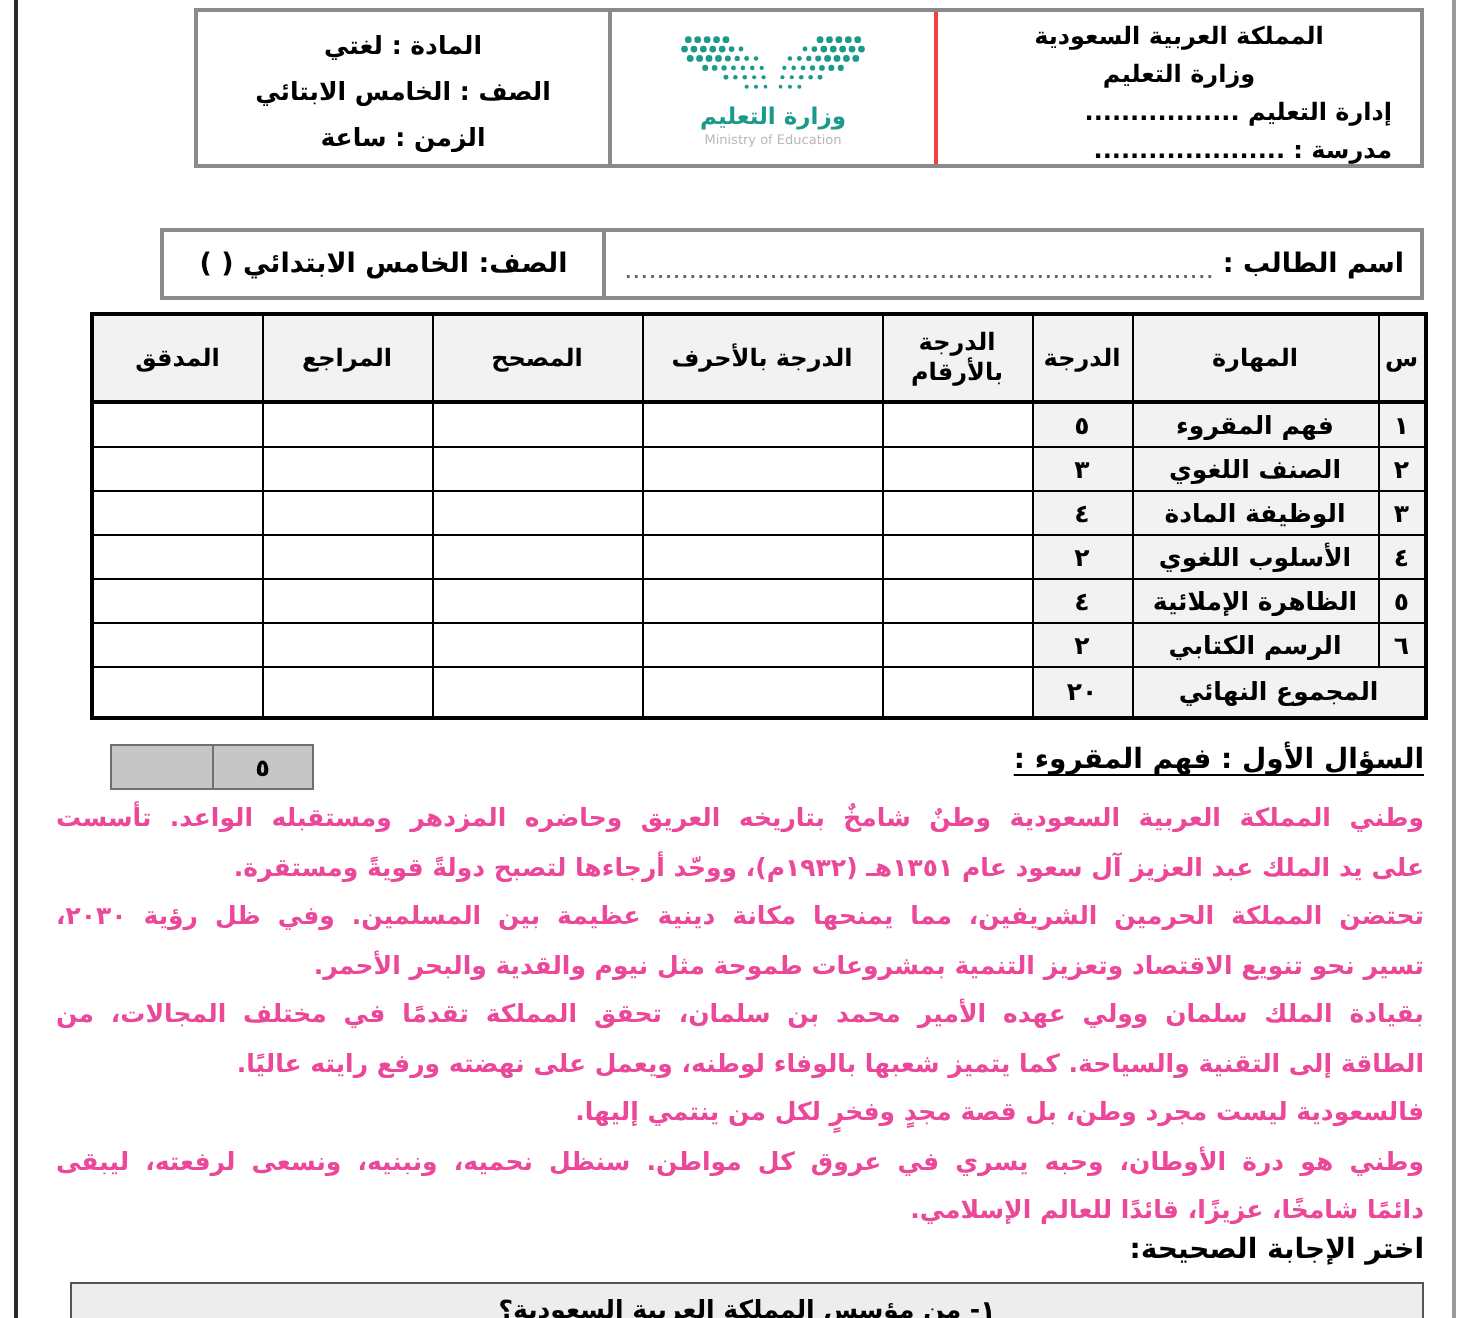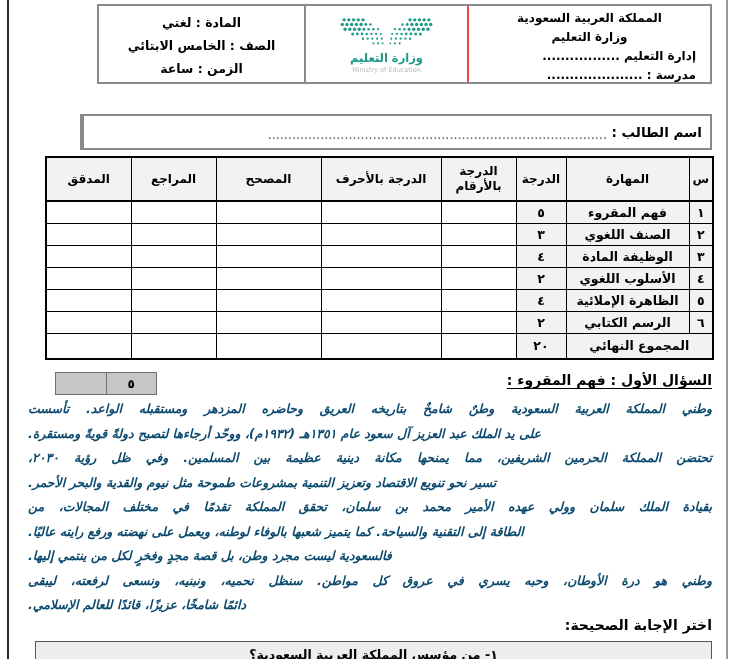--- a/index.html
+++ b/index.html
@@ -63,24 +63,24 @@
   .q1-heading span { text-decoration:underline; text-underline-offset:3px; }
   .score-box {
     position:absolute; top:372px; left:55px; width:102px; height:23px;
     display:flex; direction:ltr; border:1.5px solid #6f6f6f; background:#c6c6c6;
   }
   .score-box .cell { flex:1; display:flex; align-items:center; justify-content:center; font-weight:bold; font-size:12px; }
   .score-box .cell + .cell { border-left:1.5px solid #6f6f6f; }
 
   .passage {
     position:absolute; top:397px; left:28px; width:684px;
-    direction:rtl; font-weight:bold; font-size:12.5px; line-height:24.5px; color:#0c4a6e;font-style:italic;
+    direction:rtl; font-weight:bold; font-size:12.5px; line-height:24.5px; color:#ec4899;
   }
   .passage .j { text-align:justify; text-align-last:justify; }
-  .passage .c { text-align:left; }
+  .passage .c { text-align:right; }
 
   .choose-line {
     position:absolute; top:617px; left:28px; width:684px;
     text-align:right; font-weight:bold; font-size:14px;
   }
   .q1-box {
     position:absolute; top:641px; left:35px; width:677px; height:36px;
     border:1.5px solid #555; background:#ededed; text-align:center;
     font-weight:bold; font-size:12.5px; padding-top:5px;
   }
@@ -183,20 +183,21 @@
       <div>الزمن : ساعة</div>
     </div>
   </div>
 
 
   <div class="name-box">
     <div class="name-cell">
       <span>اسم الطالب :</span>
       <span class="name-dots">....................................................................................</span>
     </div>
+    <div class="class-cell">الصف: الخامس الابتدائي (  )</div>
   </div>
 
   <table class="marks">
     <colgroup>
       <col style="width:24px">
         <col style="width:123px">
         <col style="width:50px">
         <col style="width:75px">
       <col style="width:120px">
         <col style="width:105px">

